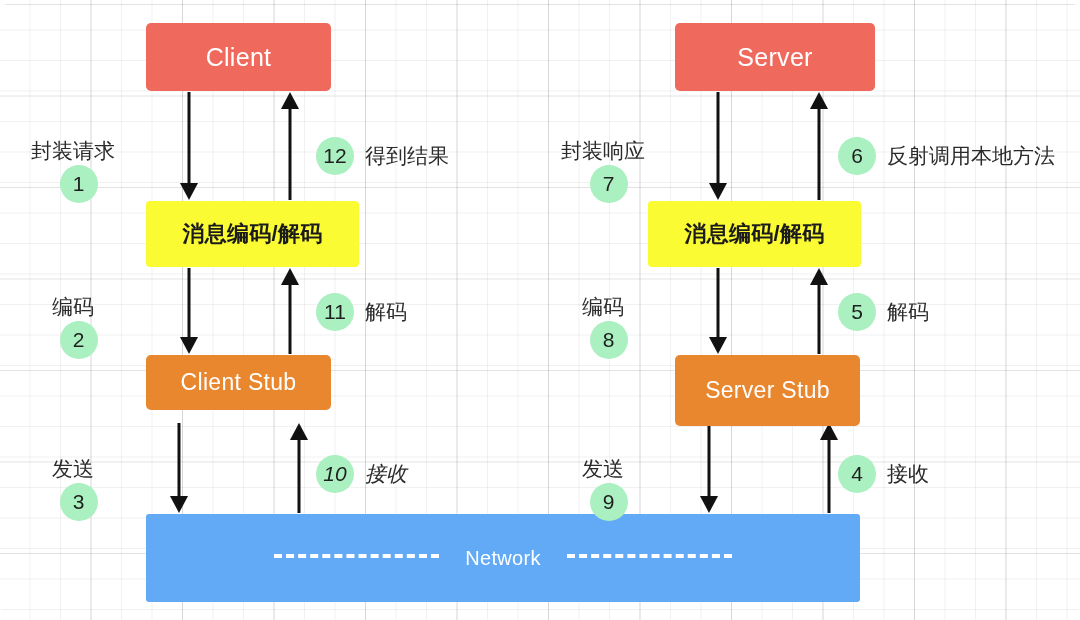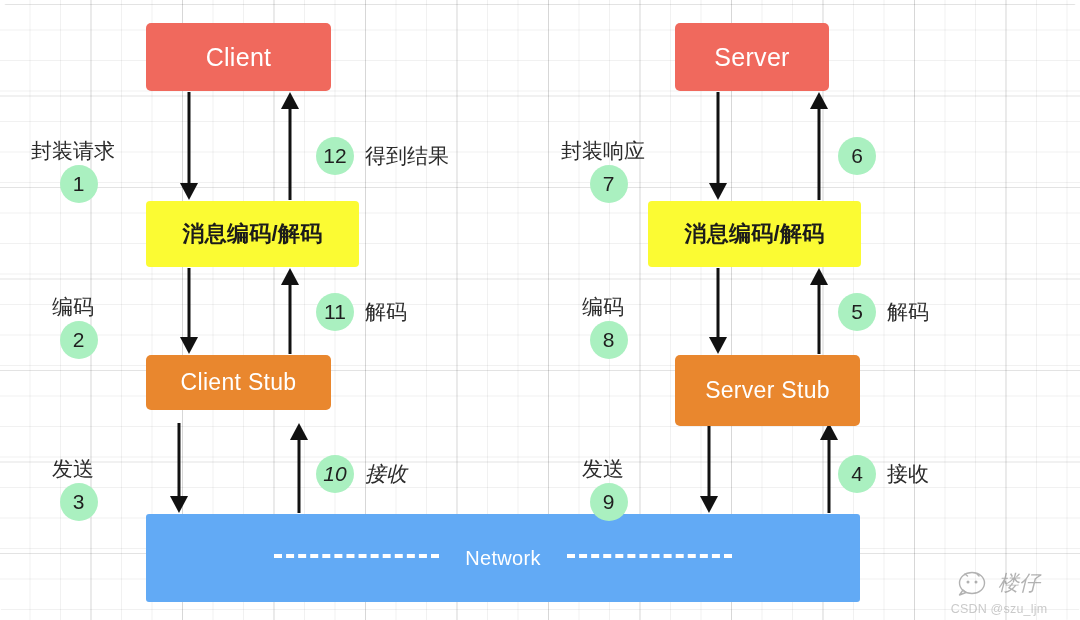--- a/index.html
+++ b/index.html
@@ -231,21 +231,21 @@
   </div>
   <div class="arrow up" style="left:820px; top:423px; width:18px; height:90px;">
     <div class="shaft"></div>
       <div class="head"></div>
   </div>
 
   <div class="node red" style="left:146px; top:23px; width:185px; height:68px;">
     <span class="node-label">Client</span>
   </div>
 
-  <div class="node red" style="left:675px; top:23px; width:154px; height:68px;">
+  <div class="node red" style="left:675px; top:23px; width:200px; height:68px;">
     <span class="node-label">Server</span>
   </div>
 
   <div class="node yellow" style="left:146px; top:201px; width:213px; height:66px;">
     <span class="node-label">消息编码/解码</span>
   </div>
 
   <div class="node yellow" style="left:648px; top:201px; width:213px; height:66px;">
     <span class="node-label">消息编码/解码</span>
   </div>
@@ -306,40 +306,27 @@
     <span class="badge">8</span>
   </div>
 
   <div class="step left-text right-aligned" style="left:530px; top:455px; width:157px;">
     <span class="steptext">发送</span>
     <span class="badge">9</span>
   </div>
 
   <div class="step right-text" style="left:838px; top:137px;">
     <span class="badge">6</span>
+    <span class="steptext">反射调用本地方法</span>
   </div>
 
   <div class="step right-text" style="left:838px; top:293px;">
     <span class="badge">5</span>
     <span class="steptext">解码</span>
   </div>
 
   <div class="step right-text" style="left:838px; top:455px;">
     <span class="badge">4</span>
     <span class="steptext">接收</span>
   </div>
 
-  <div id="watermark">
-    <div class="wm-row">
-      <svg class="wm-logo" viewBox="0 0 34 28">
-        <ellipse cx="14" cy="14" rx="12.5" ry="10.5" fill="none" stroke="#6d6d6d" stroke-width="1.4"></ellipse>
-        <path d="M5 21 L1.5 26 L8 23.5 Z" fill="none" stroke="#6d6d6d" stroke-width="1.4" stroke-linejoin="round"></path>
-        <circle cx="10" cy="13" r="1.5" fill="#6d6d6d"></circle>
-        <circle cx="18" cy="13" r="1.5" fill="#6d6d6d"></circle>
-        <line x1="7" y1="5" x2="9.5" y2="7" stroke="#6d6d6d" stroke-width="1.4" stroke-linecap="round"></line>
-        <line x1="19" y1="5" x2="21" y2="7" stroke="#6d6d6d" stroke-width="1.4" stroke-linecap="round"></line>
-      </svg>
-      <span class="wm-name">楼仔</span>
-    </div>
-    <div class="wm-credit">CSDN @szu_ljm</div>
-  </div>
 
 </div>
 
 </body></html>

